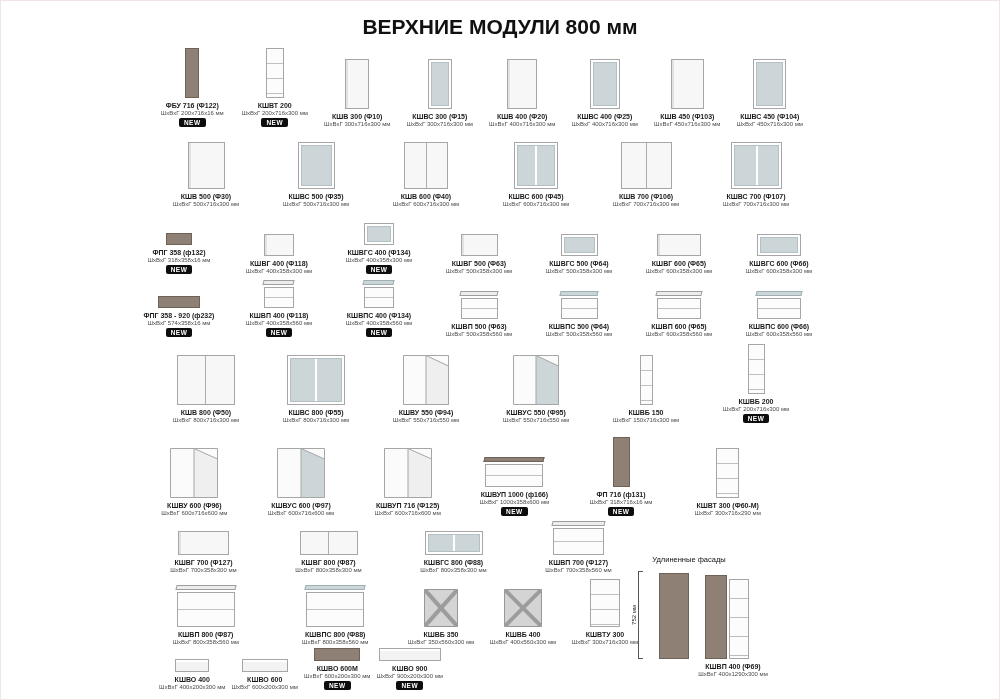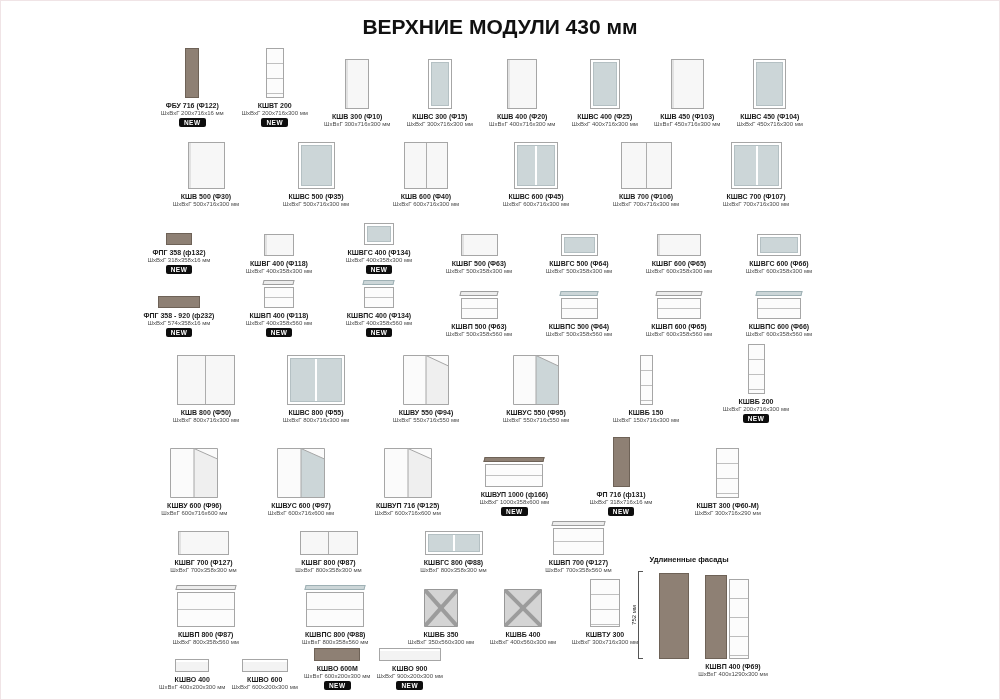--- a/index.html
+++ b/index.html
@@ -40,37 +40,37 @@
   .slab{width:104%;height:5px;box-sizing:border-box;border:1px solid #9e9e9e;background:#ededed;
         margin-bottom:2px;transform:skewX(-14deg);}
   .slabg{background:var(--glass);border-color:#9eb0b4;}
   .slabd{background:var(--taupe);border-color:var(--taupe-br);}
   .fbody{width:100%;flex:1;box-sizing:border-box;border:1px solid #a6a6a6;background-color:#fcfcfc;
         background-image:linear-gradient(to bottom,transparent calc(50% - .5px),
         #c2c2c2 calc(50% - .5px) calc(50% + .5px),transparent calc(50% + .5px));}
   .shelf{background:linear-gradient(to bottom,#ffffff 0 2px,#f3f3f3 2px);}
   .shelfd{background:var(--taupe);border-color:var(--taupe-br);}
   .extended{position:absolute;left:630px;top:554px;width:160px;}
-  .ext-heading{width:112px;text-align:center;font-size:7.5px;font-weight:700;color:#111;margin:0 0 3px 2px;white-space:nowrap;}
+  .ext-heading{width:112px;text-align:center;font-size:7.5px;font-weight:400;color:#111;margin:0 0 3px 2px;white-space:nowrap;}
   .ext-content{display:flex;align-items:flex-end;gap:16px;height:92px;}
   .vdim{display:flex;align-items:stretch;height:88px;}
   .vdim-label{writing-mode:vertical-rl;transform:rotate(180deg);font-size:6px;color:#222;align-self:center;margin-right:1px;}
   .vdim-line{width:4px;border-left:1px solid #555;border-top:1px solid #555;border-bottom:1px solid #555;}
   .ext-panel{width:30px;height:86px;background:var(--taupe);border:1px solid var(--taupe-br);box-sizing:border-box;}
   .ext-unit{display:flex;align-items:flex-end;gap:2px;}
   .ext-door{width:22px;height:84px;background:var(--taupe);border:1px solid var(--taupe-br);box-sizing:border-box;}
   .ext-shelves{width:20px;height:80px;box-sizing:border-box;border:1px solid #a6a6a6;background-color:#fcfcfc;
         background-image:repeating-linear-gradient(to bottom,transparent 0 18px,#bdbdbd 18px 19px);}
   .ext-label{margin:4px 0 0 52px;width:100px;text-align:center;}
 </style>
 </head>
 <body>
 
 <div class="page">
-  <h1 class="title">ВЕРХНИЕ МОДУЛИ 430 мм</h1>
+  <h1 class="title">ВЕРХНИЕ МОДУЛИ 800 мм</h1>
 
   <div id="rows">
       <div class="row row-0">
         <div class="cell">
           <div class="img-wrap">
             <div class="g panel" style="width: 14px; height: 50px;"></div>
           </div>
           <div class="pname">ФБУ 716 (Ф122)</div>
           <div class="pdims">ШхВхГ 200х716х16 мм</div>
           <div class="new">NEW</div>

